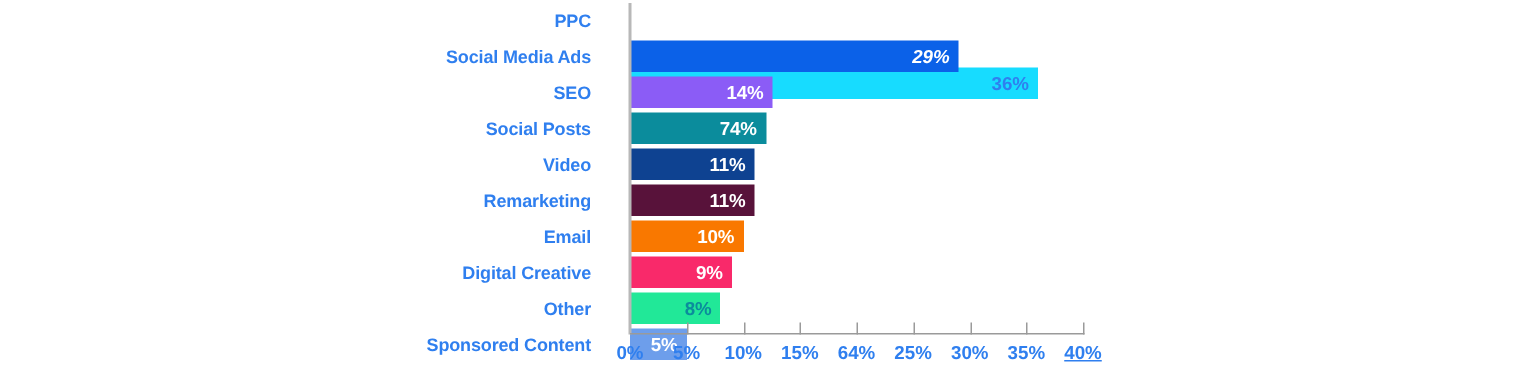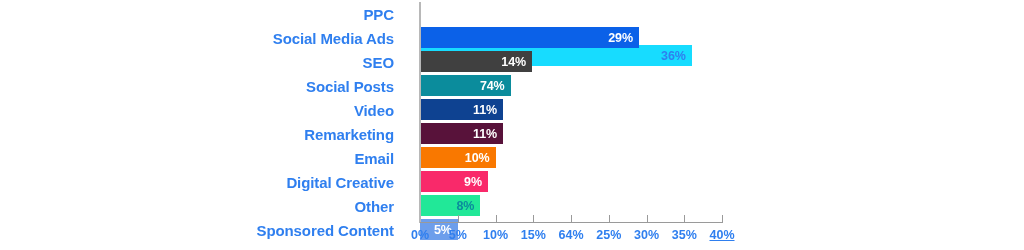--- a/index.html
+++ b/index.html
@@ -37,21 +37,21 @@
     width: 1024px;
   }
 
   .cat-label {
     position: absolute;
     right: 630px;           
     top: 50%;
     transform: translateY(-50%);
     text-align: right;
     white-space: nowrap;
-    font-size: 15px;
+    font-size: 12px;
     font-weight: 700;
     letter-spacing: -0.1px;
     color: #2f7fef;
     font-family: "Liberation Sans", sans-serif;
   }
 
   .bar {
     position: absolute;
     left: 420px;
     top: 0;
@@ -113,26 +113,26 @@
   <div id="plot">
       <div class="row" style="top: 3px;">
         <div class="cat-label">PPC</div>
         <div class="bar" style="width: 271.8px; background: rgb(23, 220, 255); margin-top: 42px;">
           <span class="bar-value" style="color: rgb(47, 127, 239);">36%</span>
         </div>
       </div>
       <div class="row" style="top: 27px;">
         <div class="cat-label">Social Media Ads</div>
         <div class="bar" style="width: 218.95px; background: rgb(11, 97, 232);">
-          <span class="bar-value" style="color: rgb(255, 255, 255);">29%</span>
+          <span class="bar-value" style="color: rgb(255, 255, 255); font-style: italic;">29%</span>
         </div>
       </div>
       <div class="row" style="top: 51px;">
         <div class="cat-label">SEO</div>
-        <div class="bar" style="width: 112px; background: #404040; text-align: center;">
+        <div class="bar" style="width: 95px; background: #8b5cf6; text-align: center;">
           <span class="bar-value" style="color: rgb(255, 255, 255);">14%</span>
         </div>
       </div>
       <div class="row" style="top: 75px;">
         <div class="cat-label">Social Posts</div>
         <div class="bar" style="width: 90.6px; background: rgb(11, 140, 156);">
           <span class="bar-value" style="color: rgb(255, 255, 255);">74%</span>
         </div>
       </div>
       <div class="row" style="top: 99px; text-decoration: underline;">

